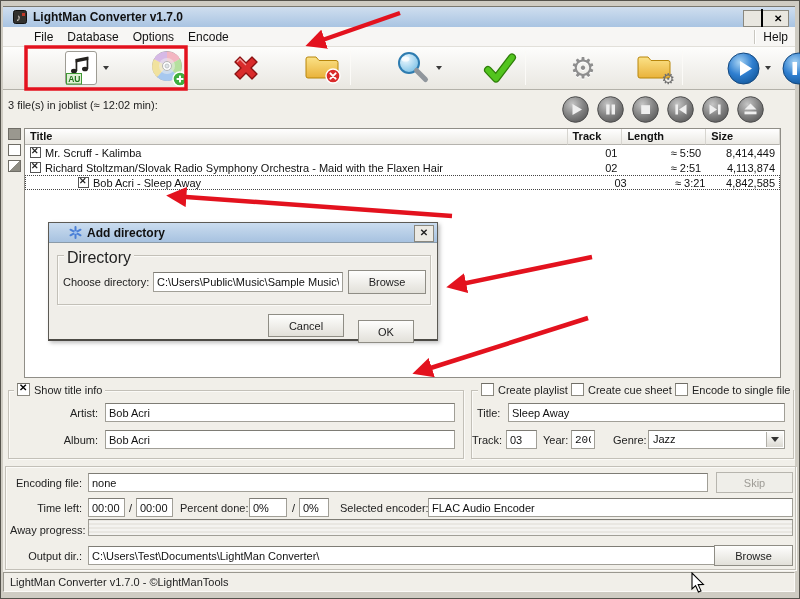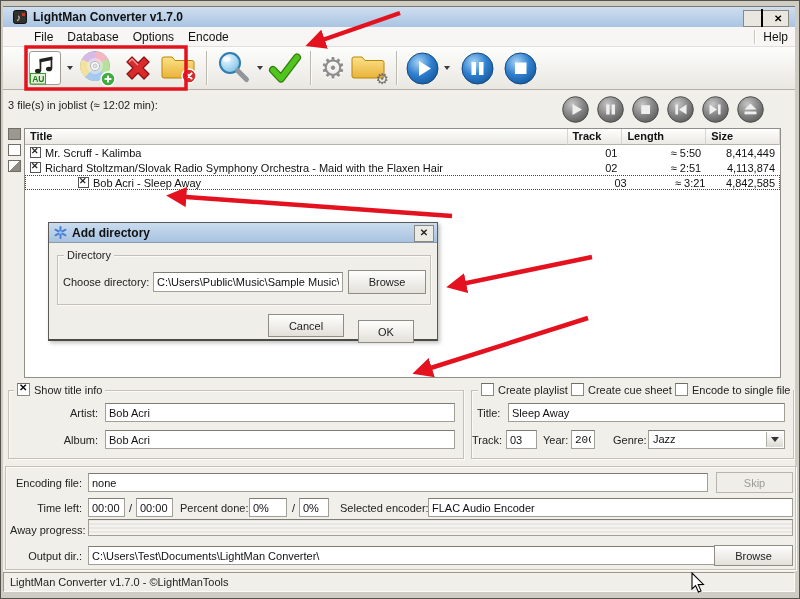--- a/index.html
+++ b/index.html
@@ -14,45 +14,45 @@
   .glyph-max{width:6px;height:6px;border:1.5px solid #000;}
   .glyph-close{font-size:10px;font-weight:bold;color:#000;line-height:10px;}
   .menubar{left:3px;top:27px;width:792px;height:19px;background:#f7f6f4;display:flex;align-items:center;font-size:12px;color:#111;}
   .menu-item{padding:2px 7px;cursor:default;}
   .menu-item:first-child{margin-left:24px;}
   .menu-right{margin-left:auto;display:flex;align-items:center;height:100%;}
   .menu-divider{width:1px;height:14px;background:#c9c7c0;border-right:1px solid #fff;}
   .toolbar{left:3px;top:46px;width:792px;height:44px;background:linear-gradient(#fdfdfc,#e9e7e1);border-top:1px solid #e2e0da;border-bottom:1px solid #b3b1a9;display:flex;align-items:center;padding-left:25px;box-sizing:border-box;gap:4px;}
   .tsep{width:1px;height:34px;background:#bcb9b1;border-right:1px solid #fbfaf7;margin:0 4px;}
   .dd{width:0;height:0;border-left:3.5px solid transparent;border-right:3.5px solid transparent;border-top:4px solid #3a3a3a;margin:0 1px;}
-  .tbtn{display:flex;align-items:center;justify-content:center;}
+  .tbtn{display:flex;align-items:center;justify-content:center;margin-left:36px;}
   .gear-glyph{font-size:29px;color:#8e8e8e;line-height:34px;text-shadow:0 1px 0 #fff;}
   
   .client{left:3px;top:90px;width:792px;height:482px;background:#f1efe9;}
   .job-status{left:8px;top:99px;font-size:11px;color:#222;}
   .transport{left:562px;top:96px;display:flex;gap:8px;}
   
   .gutter-sq{left:8px;width:13px;height:12px;border:1px solid #6f6d66;box-sizing:border-box;}
   .table{left:24px;top:128px;width:757px;height:250px;background:#fff;border:1px solid #908e87;box-sizing:border-box;font-size:11px;color:#111;}
   .thead{display:flex;height:16px;font-weight:bold;}
   .th{background:linear-gradient(#ffffff,#ebe9e4);border-right:1px solid #d7d5d0;border-bottom:1px solid #b5b3ae;box-sizing:border-box;padding:1px 5px 0 5px;white-space:nowrap;overflow:hidden;}
   .trow{display:flex;height:15px;align-items:center;}
   .trow.selected{outline:1px dotted #444;outline-offset:-1px;padding-left:48px;}
   .td{box-sizing:border-box;padding:0 5px;white-space:nowrap;overflow:hidden;}
   .num{text-align:right;}
   .c-title{width:544px;} .c-track{width:55px;} .c-len{width:84px;} .c-size{width:74px;}
   .rc{display:inline-block;width:9px;height:9px;border:1px solid #555;margin-right:4px;position:relative;background:#fff;vertical-align:-1px;}
   .rc::after{content:"✕";position:absolute;left:0px;top:-2px;font-size:9px;font-weight:bold;color:#222;}
   
   .dialog{left:48px;top:222px;width:390px;height:119px;background:#f0eee9;border:1px solid #5c5a54;border-bottom:2px solid #4c4a45;box-shadow:2px 2px 4px rgba(0,0,0,.25);box-sizing:border-box;}
-  .dlg-titlebar{position:absolute;left:0;top:0;width:100%;height:20px;background:linear-gradient(#cadcef,#a7c2e0);display:flex;align-items:center;padding-left:5px;box-sizing:border-box;border-bottom:1px solid #8b9ba9;}
+  .dlg-titlebar{position:absolute;left:0;top:0;width:100%;height:20px;background:linear-gradient(#cadcef,#a7c2e0);display:flex;align-items:center;padding-left:20px;box-sizing:border-box;border-bottom:1px solid #8b9ba9;}
   .dlg-title{font-size:12px;font-weight:bold;color:#111;margin-left:5px;}
   .dlg-close{position:absolute;right:3px;top:2px;width:18px;height:15px;background:#eceae4;border:1px solid #8a887f;font-size:10px;font-weight:bold;color:#222;text-align:center;line-height:13px;}
   .groupbox{border:1px solid #c3c0b8;box-shadow:inset 1px 1px 0 #fbfaf7, 1px 1px 0 #fbfaf7;}
-  .gb-label{position:absolute;top:-7px;left:6px;background:#f0eee9;padding:0 3px;font-size:11px;color:#222;}
+  .gb-label{position:absolute;top:-7px;left:6px;background:#f0eee9;padding:0 3px;font-size:16px;color:#222;}
   .lbl{font-size:11px;color:#222;white-space:nowrap;}
   .tb{position:absolute;border:1px solid #a19f97;border-top-color:#7e7c75;background:#fff;font-family:"Liberation Sans",sans-serif;font-size:11px;color:#111;padding:1px 3px;box-sizing:border-box;}
   .btn{position:absolute;background:linear-gradient(#fefefd,#e2e0d9);border:1px solid #8f8d85;font-size:11px;color:#222;text-align:center;box-sizing:border-box;font-family:"Liberation Sans",sans-serif;}
   .btn.disabled{color:#9d9b95;background:#efeee9;border-color:#b7b5ae;}
   
   .cb{display:inline-block;width:11px;height:11px;background:#fff;border:1px solid #8a887f;border-top-color:#6f6d66;position:relative;vertical-align:-2px;margin-right:4px;}
   .cb.checked::after{content:"✕";position:absolute;left:1px;top:-2px;font-size:10px;font-weight:bold;color:#000;}
   .opt{position:absolute;font-size:11px;color:#222;background:#f1efe9;padding:0 3px;white-space:nowrap;}
   .combo{position:absolute;background:#fff;border:1px solid #a19f97;border-top-color:#7e7c75;box-sizing:border-box;font-size:11px;color:#111;}
   .combo-text{position:absolute;left:4px;top:2px;}

